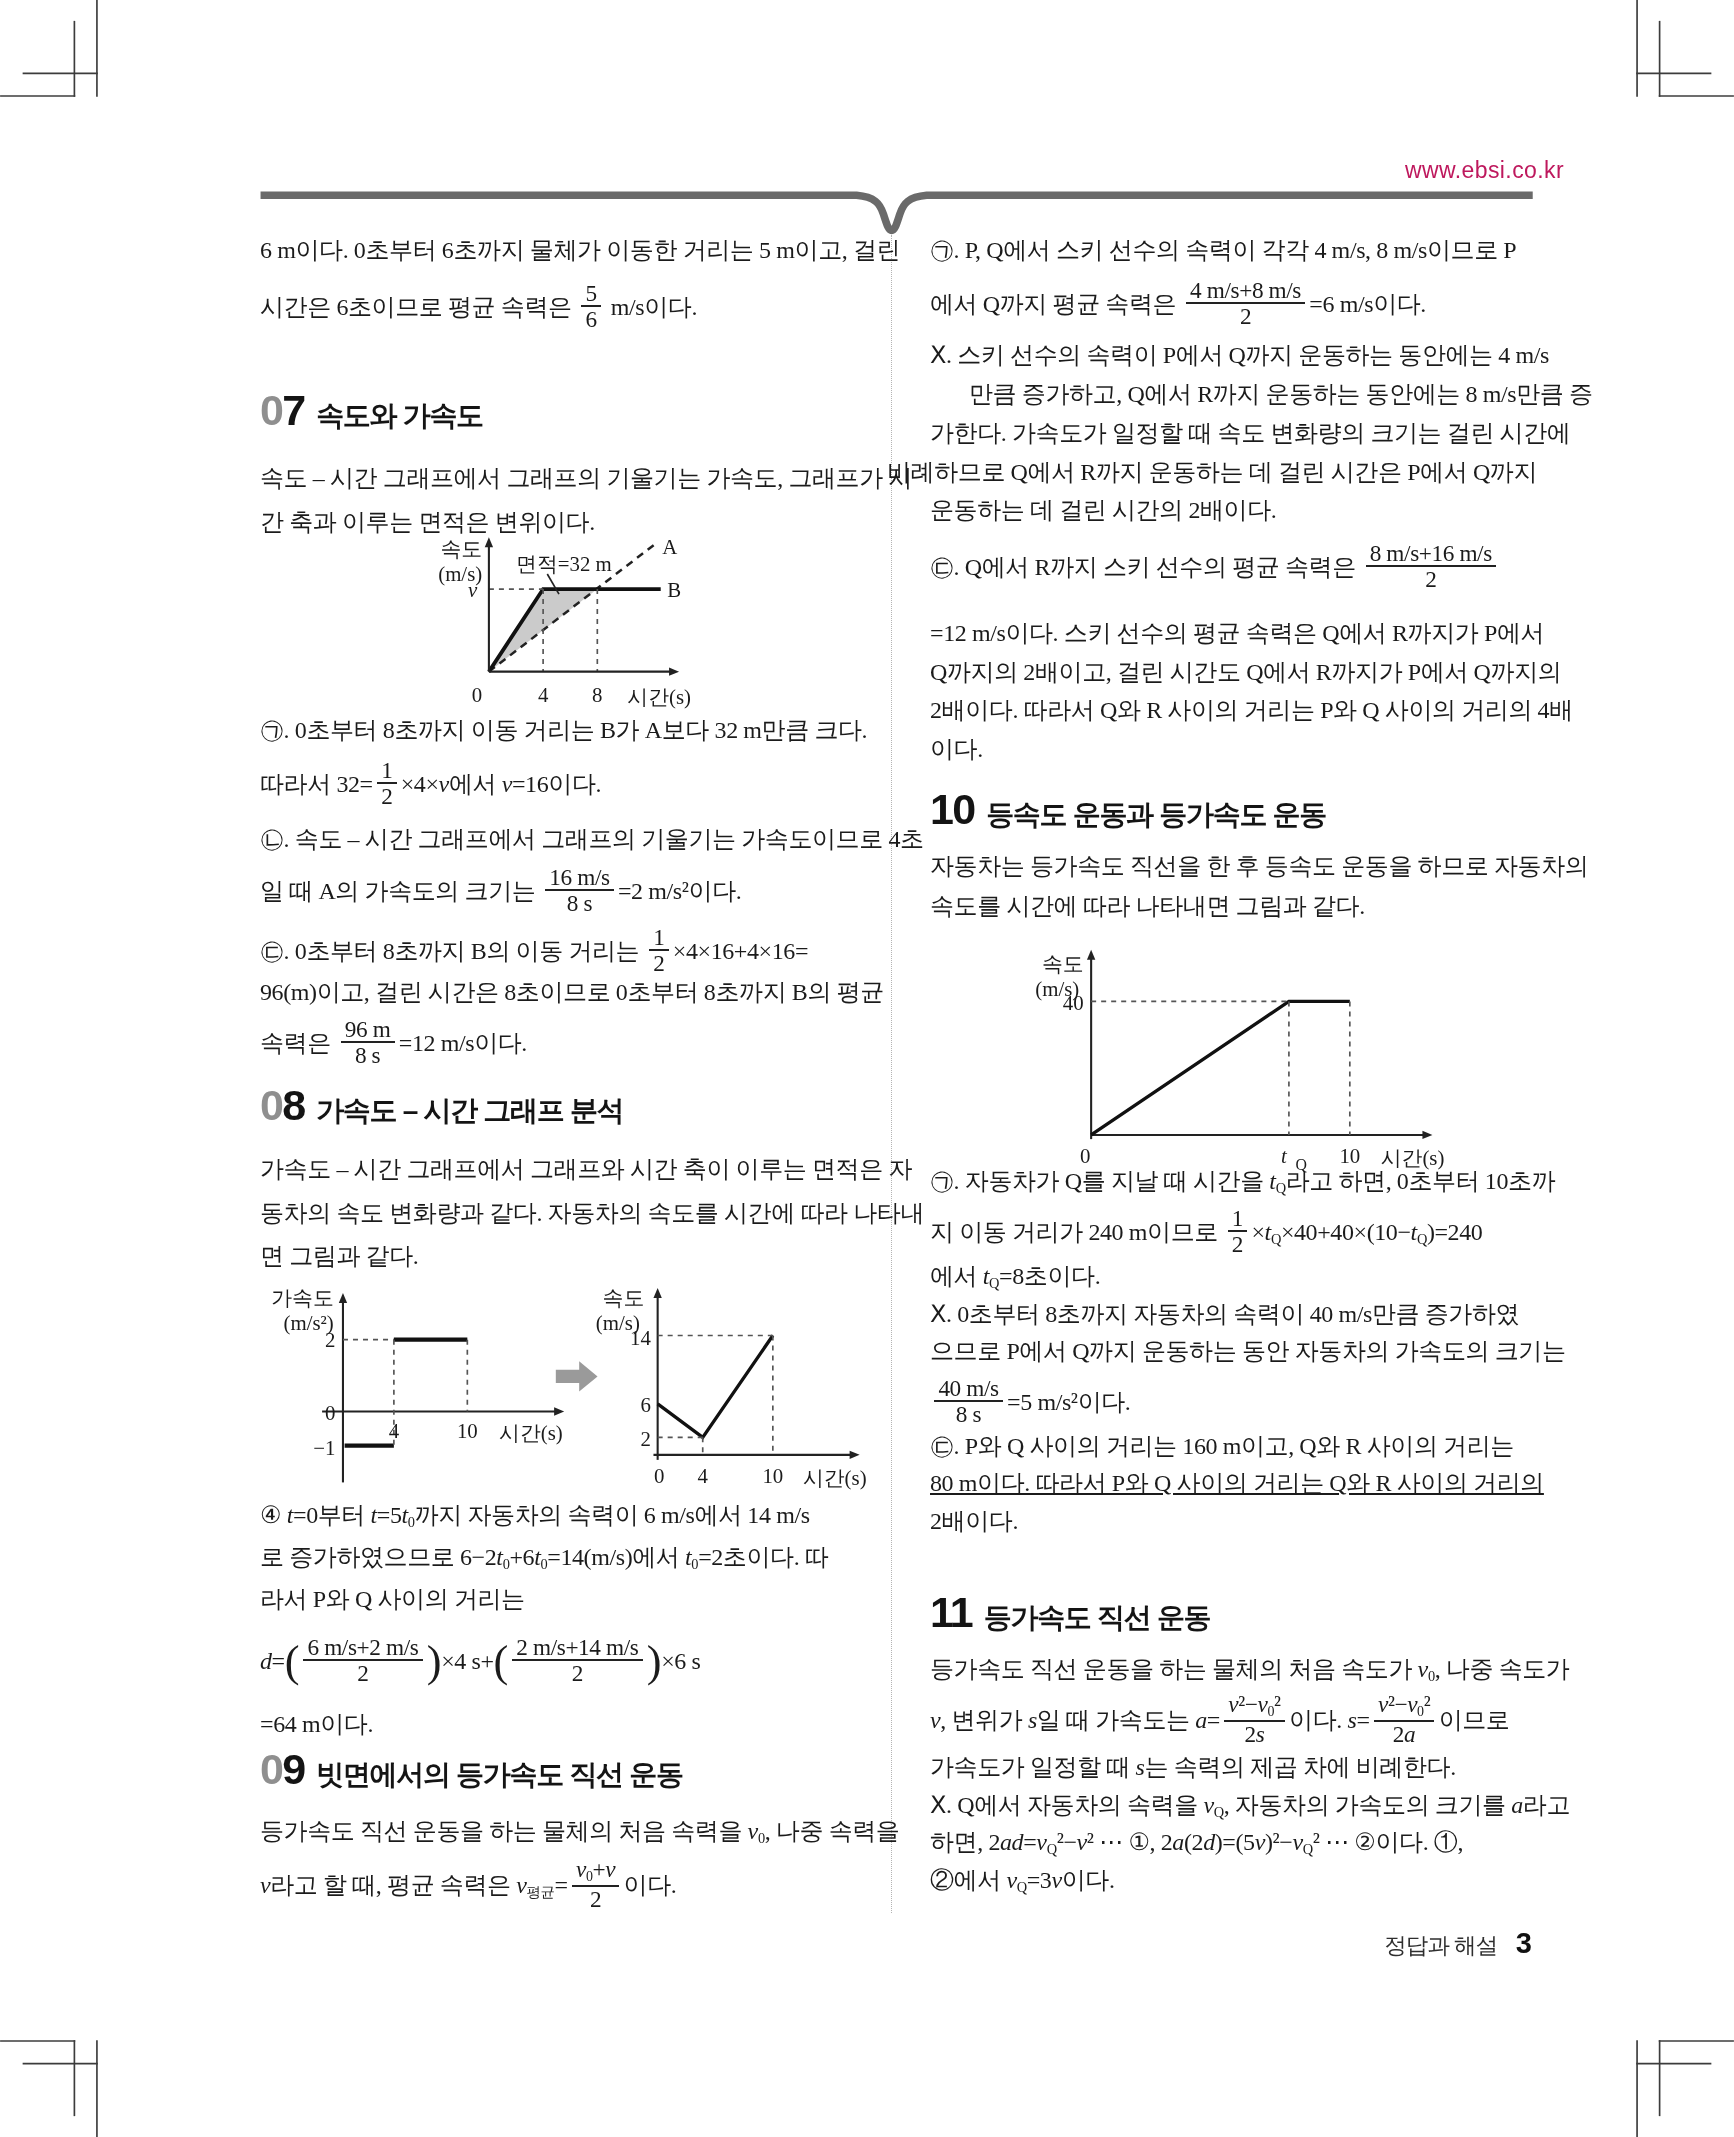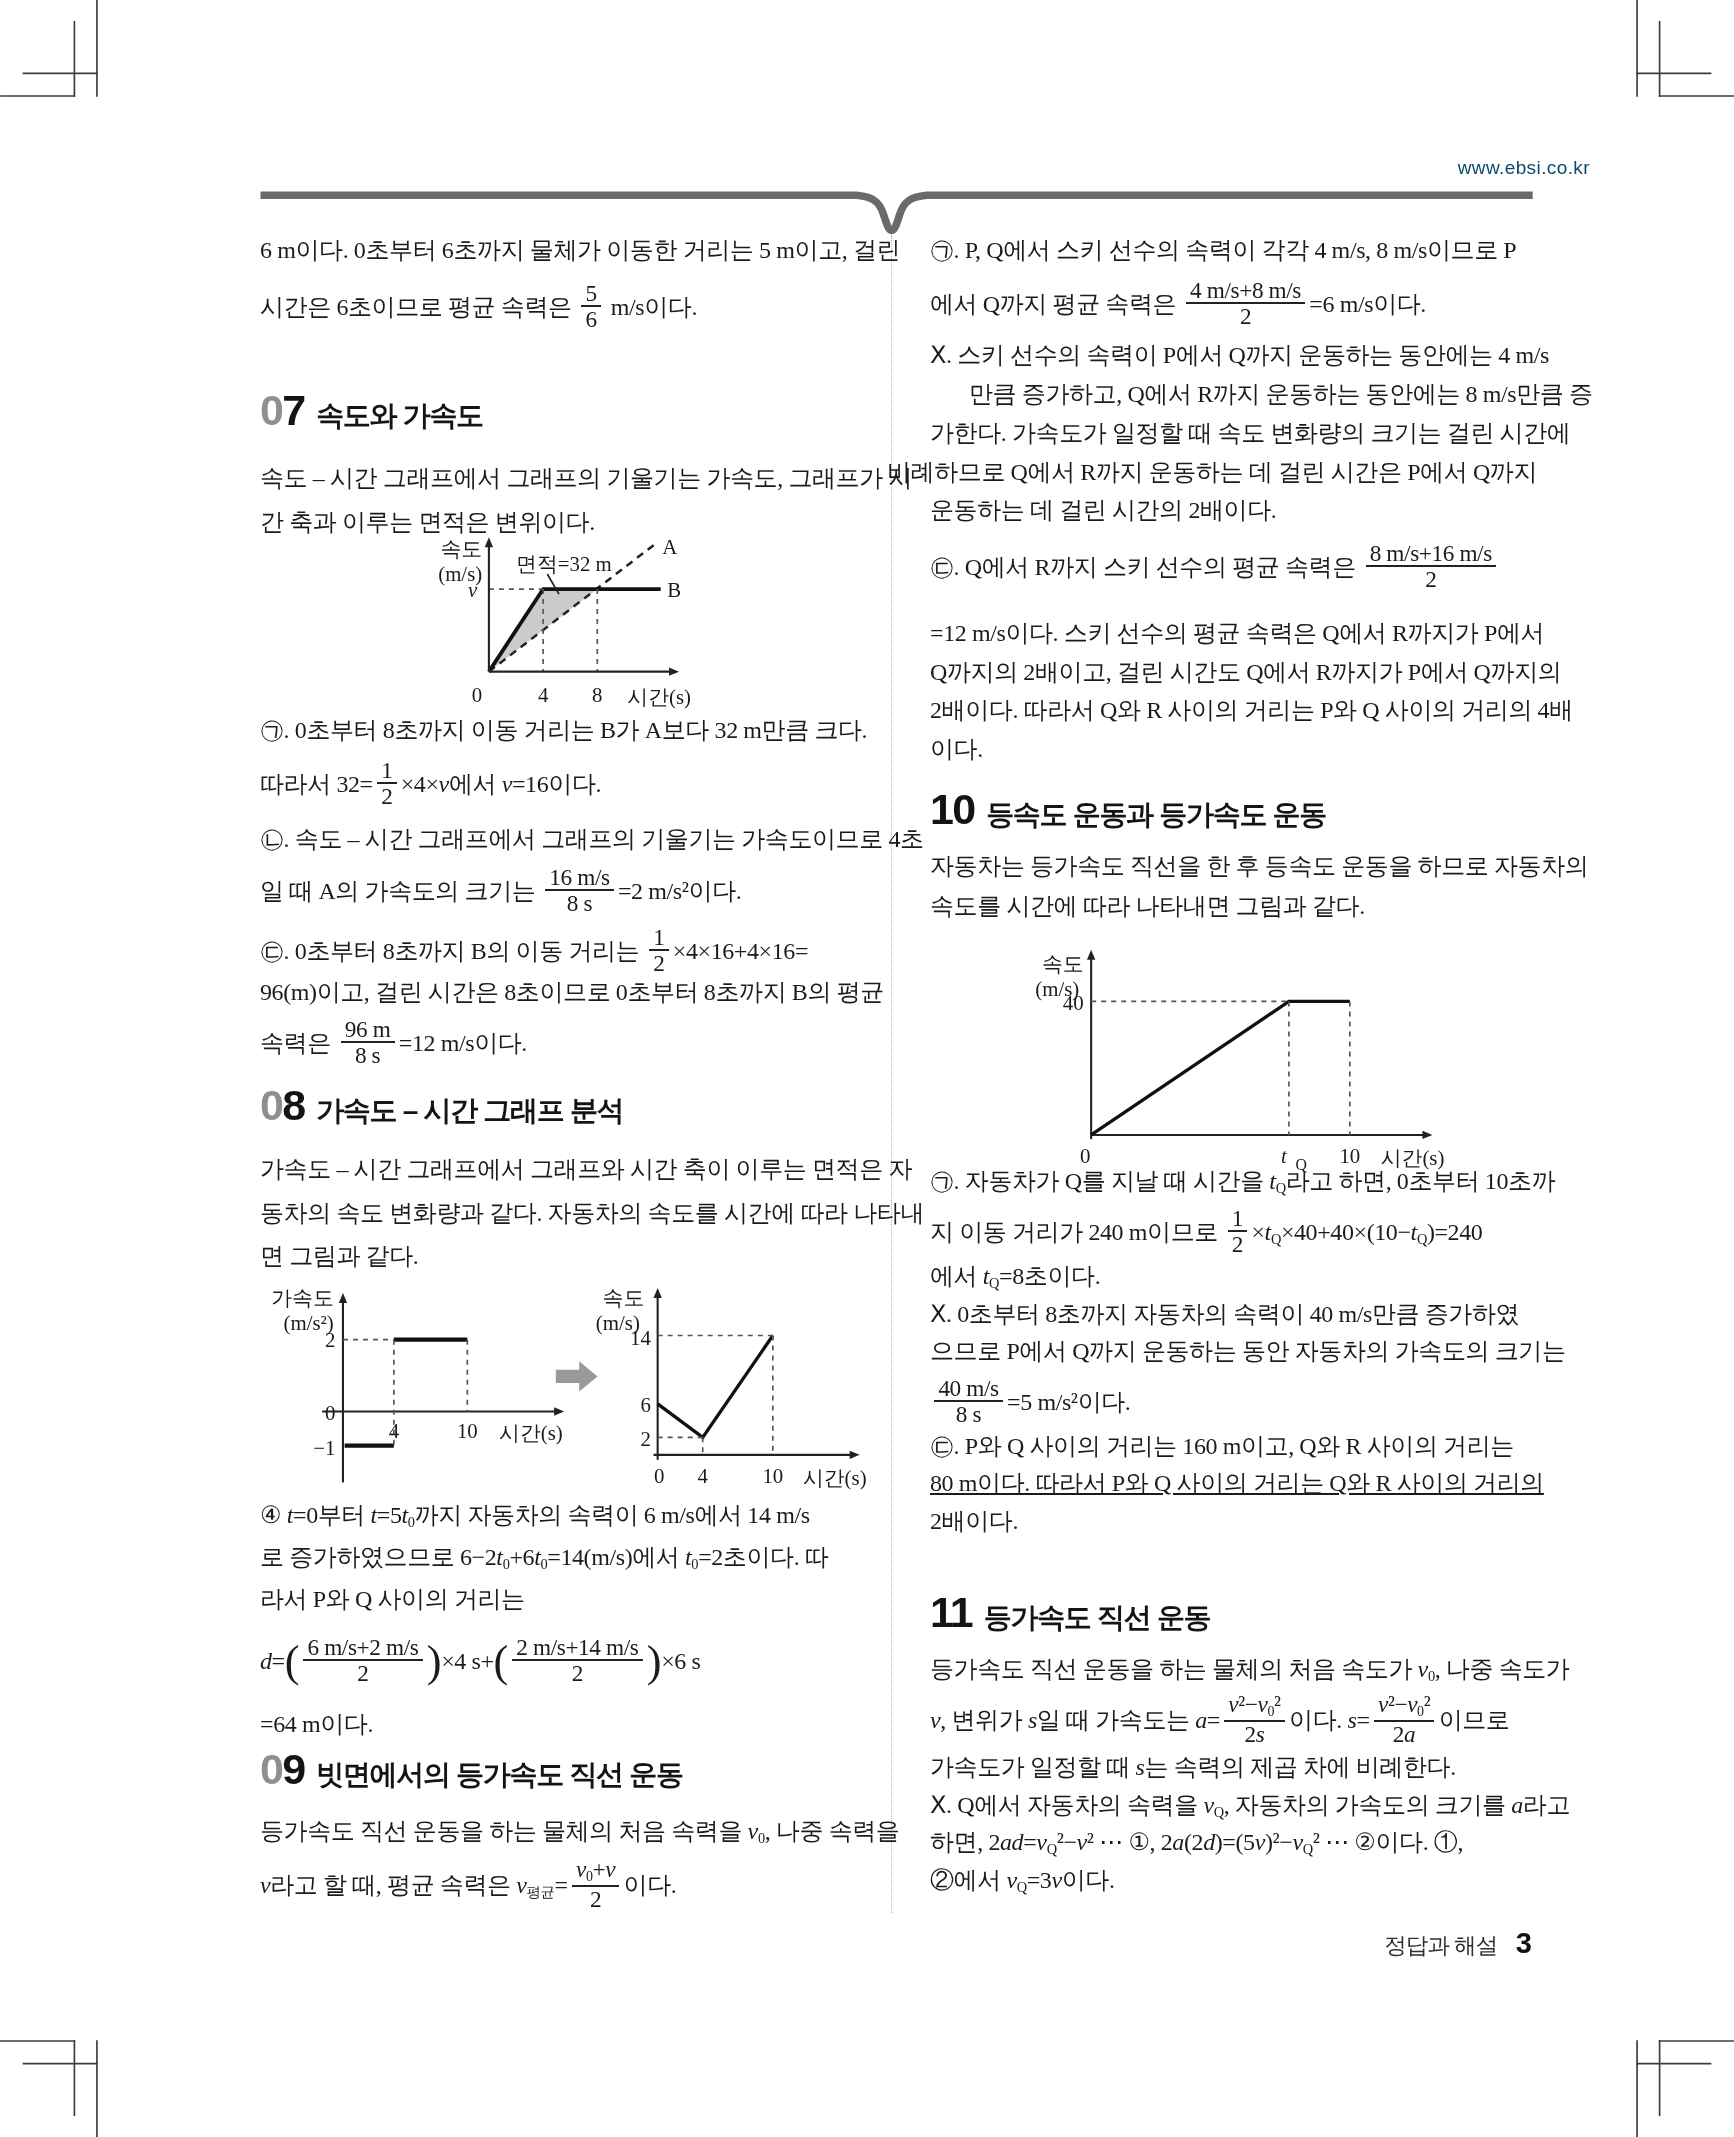--- a/index.html
+++ b/index.html
@@ -17,22 +17,22 @@
   .sec{position:absolute;display:flex;align-items:baseline;}
   .sec .num{font-family:"Liberation Sans",sans-serif;font-weight:bold;font-size:43px;letter-spacing:-1.7px;}
   .sec .num .g{color:#8f8f8f;}
   .sec .num .k{color:#141414;}
   .sec .ttl{font-family:"Liberation Sans",sans-serif;font-weight:bold;font-size:28px;margin-left:11.7px;letter-spacing:-1.3px;color:#141414;}
   .deco{position:absolute;left:0;top:0;pointer-events:none;}
   .gsvg{position:absolute;}
   .gsvg text{font-family:"Liberation Serif",serif;font-size:25px;fill:#1b1b1b;}
   .gsvg text.math{font-style:italic;}
   .gsvg text.small{font-size:19px;}
-  #hdr-url{position:absolute;left:1226px;width:364px;text-align:right;top:157px;
-    font-family:"Liberation Sans",sans-serif;font-size:19px;color:#0c4a6e;letter-spacing:0.4px;}
+  #hdr-url{position:absolute;left:1200px;width:364px;text-align:right;top:157px;
+    font-family:"Liberation Sans",sans-serif;font-size:23px;color:#be185d;letter-spacing:0.4px;}
   #footer{position:absolute;left:1115px;width:417px;text-align:right;top:1927px;}
   #footer .flabel{font-size:22.5px;color:#2e2e2e;letter-spacing:-0.8px;}
   #footer .fpage{font-family:"Liberation Sans",sans-serif;font-weight:bold;font-size:29px;color:#111;margin-left:18.4px;}
   #coldiv{position:absolute;left:891px;top:235px;height:1678px;width:0;border-left:1.7px dotted #b3b3b3;}
 </style>
 </head>
 <body>
 
 <svg class="deco" width="1734" height="2137" viewBox="0 0 2077 2560">
 

